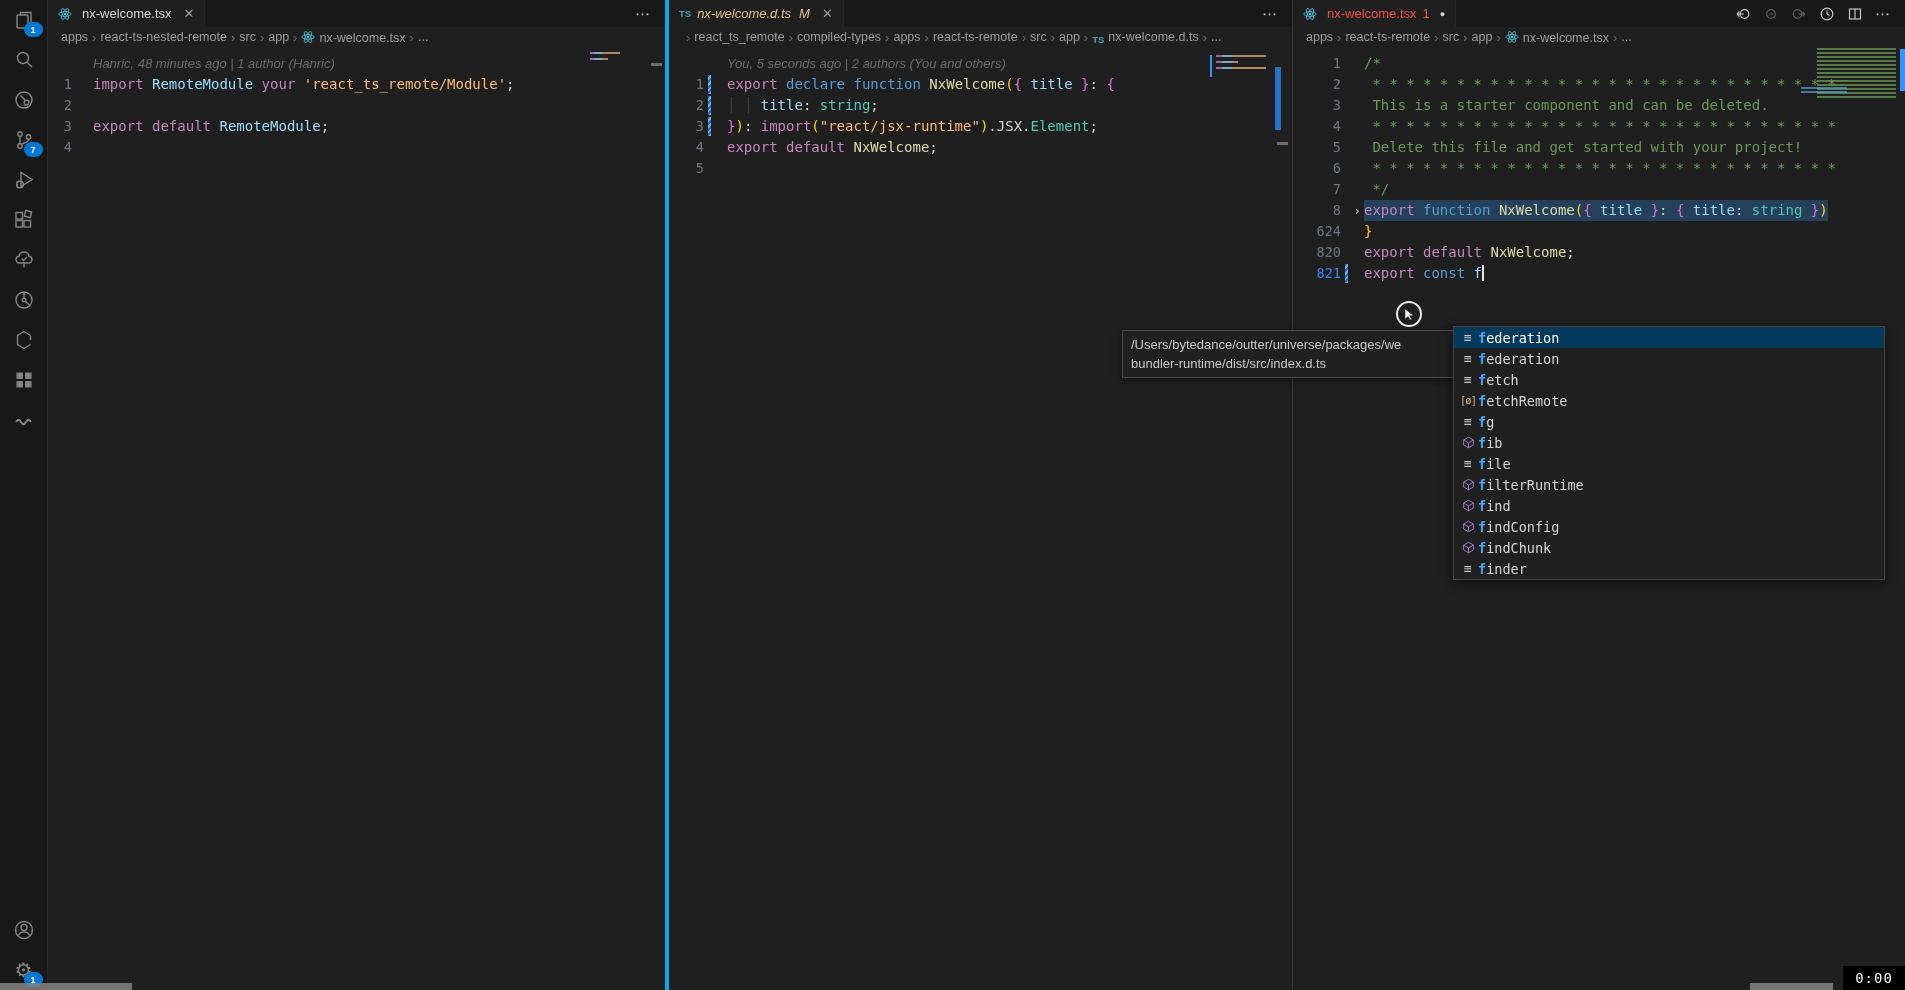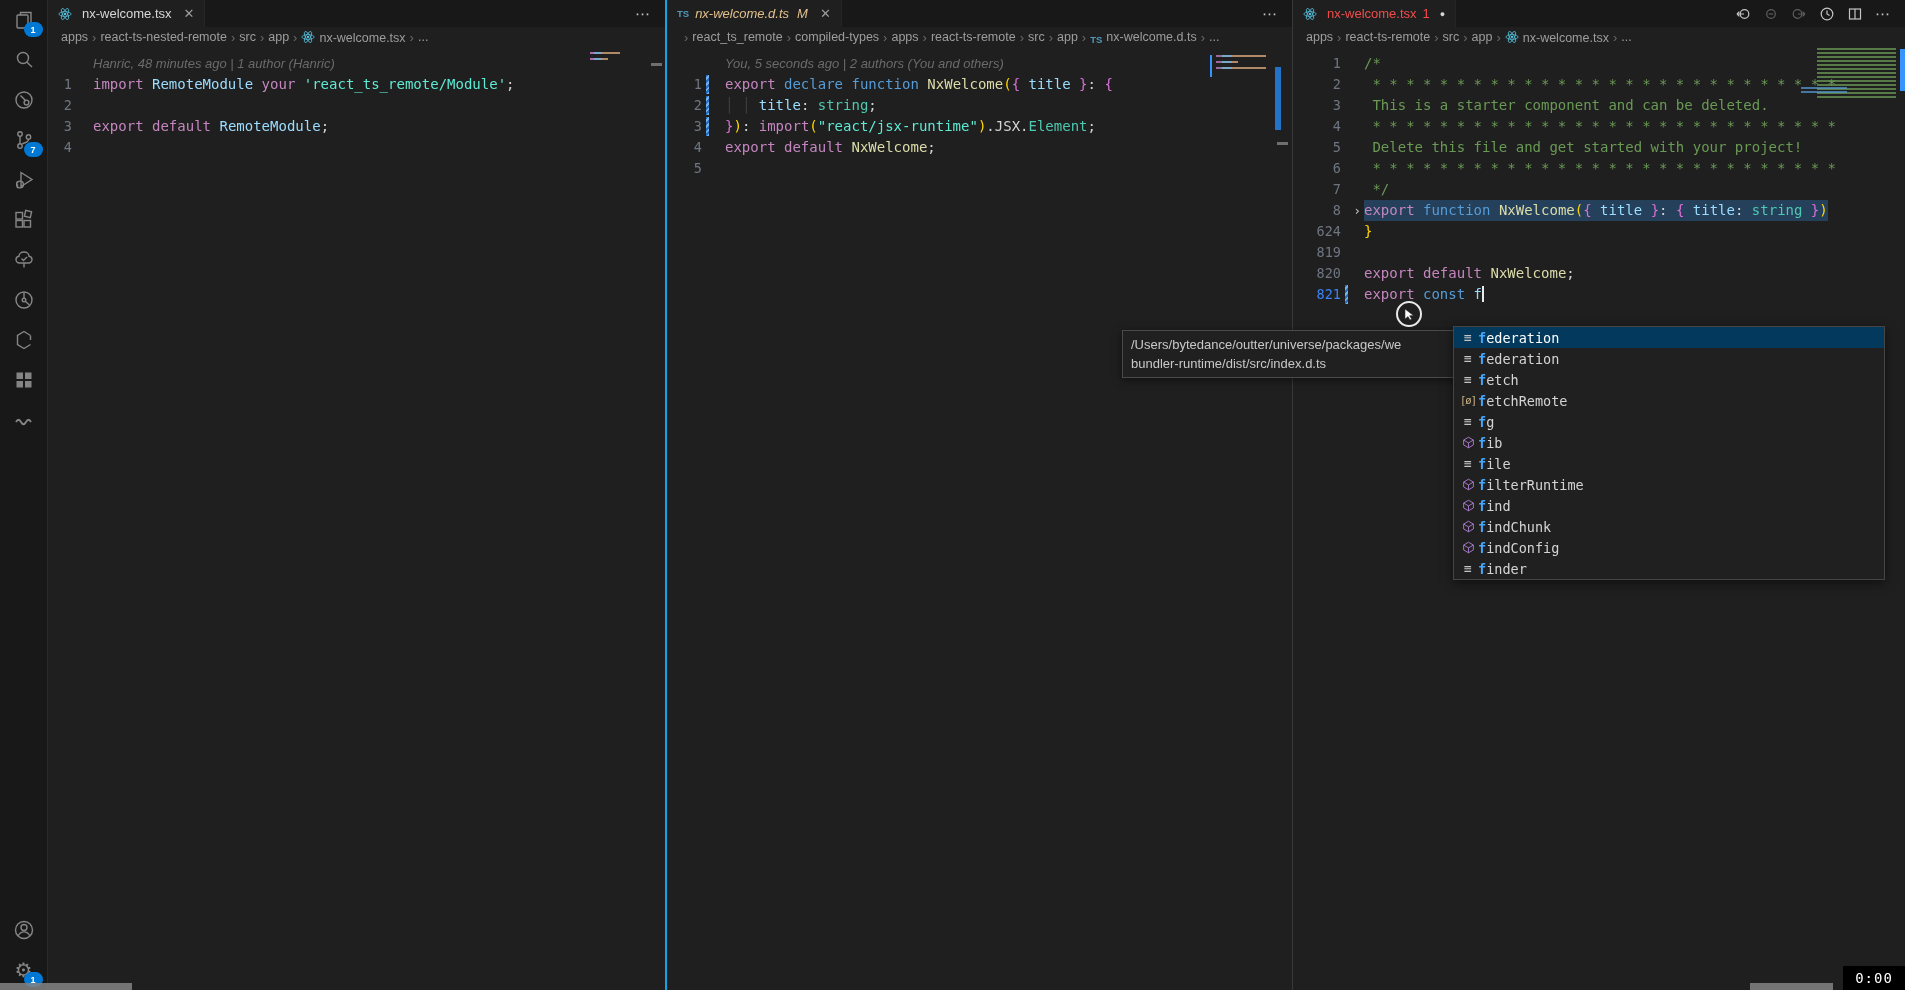--- a/index.html
+++ b/index.html
@@ -14,21 +14,21 @@
   .ab-btn{width:48px;height:40px;display:flex;align-items:center;justify-content:center;position:relative;cursor:pointer}
   .ab-btn svg{stroke:#868686;fill:none;stroke-width:1.4}
   .ab-btn .glyph{color:#868686;font-size:20px;line-height:20px}
   .badge{position:absolute;right:5px;bottom:3px;background:#0078d4;color:#fff;font-size:9px;font-weight:bold;
          min-width:15px;height:15px;border-radius:8px;display:flex;align-items:center;justify-content:center;padding:0 2px}
 
   
   .groups{display:flex;flex:1;height:100%}
   .pane{position:relative;height:100%;background:#1f1f1f;box-sizing:border-box}
   #pane0{width:617px;--numw:24px;--codeleft:45px}
-  #pane1{width:627px;border-left:2px solid #0ea5e9;--numw:35px;--codeleft:58px}
+  #pane1{width:627px;border-left:4px solid #0ea5e9;--numw:35px;--codeleft:58px}
   #pane2{width:613px;border-left:1px solid #383838;--numw:48px;--codeleft:71px}
 
   .tabbar{height:27px;background:#181818;display:flex;align-items:stretch;font-size:13px}
   .tab{display:flex;align-items:center;gap:6px;padding:0 10px;background:#1f1f1f;border-right:1px solid #252525;cursor:pointer}
   .tlabel{color:#d7d7d7;white-space:nowrap}
   .tlabel.mod-preview{font-style:italic;color:#e2c08d}
   .gitm{color:#e2c08d;font-style:italic;margin-left:2px}
   .tlabel.err{color:#f14c4c}
   .errnum{color:#f14c4c}
   .dirty{color:#d7d7d7;font-size:9px;margin-left:4px}
@@ -52,21 +52,21 @@
   .code-line{display:flex;height:21px;line-height:21px;white-space:pre}
   .lnum{width:var(--numw);flex:none;text-align:right;color:#6e7681;font-size:13.5px}
   .lnum.on{color:#3b82f6}
   .decor{width:calc(var(--codeleft) - var(--numw));flex:none;position:relative}
   .modbar{position:absolute;left:4px;top:1px;bottom:1px;width:3px;
           background:repeating-linear-gradient(135deg,#2472c8 0 2px,#77aee0 2px 4px)}
   .fold{position:absolute;right:3px;top:0;color:#c5c5c5;font-size:13px;cursor:pointer}
   .ltext{flex:none}
   .ltext.hl{background:rgba(38,79,120,.68)}
   .tk-kw1{color:#c586c0}.tk-kw2{color:#569cd6}.tk-fn{color:#dcdcaa}.tk-var{color:#9cdcfe}
-  .tk-str{color:#5eead4}.tk-typ{color:#4ec9b0}.tk-pl{color:#d4d4d4}.tk-cmt{color:#6a9955}
+  .tk-str{color:#fdba74}.tk-typ{color:#4ec9b0}.tk-pl{color:#d4d4d4}.tk-cmt{color:#6a9955}
   .tk-br1{color:#ffd700}.tk-br2{color:#da70d6}.tk-g{color:#3f3f3f}
   .caret{display:inline-block;width:2px;height:16px;background:#eaeaea;vertical-align:-3px}
 
   
   .mini0{position:absolute;top:5px;right:45px;width:30px}
   .mini0 i{display:block;height:2px;margin-bottom:4px;background:linear-gradient(90deg,#b06ab0 0 4px,#7ba7c9 4px 12px,#b08968 12px 28px)}
   .mini0 i:last-child{width:60%}
   .dash{position:absolute;background:#6f6f6f;height:3px;width:11px}
   #pane0 .dash{top:16px;right:3px}
   #pane1 .dash{top:95px;right:4px}
@@ -398,21 +398,20 @@
         <div class="code">
             <div class="code-line"><span class="lnum">1</span><span class="decor"></span><span class="ltext"><span class="tk-cmt">/*</span></span></div>
             <div class="code-line"><span class="lnum">2</span><span class="decor"></span><span class="ltext"><span class="tk-cmt"> * * * * * * * * * * * * * * * * * * * * * * * * * * * *</span></span></div>
             <div class="code-line"><span class="lnum">3</span><span class="decor"></span><span class="ltext"><span class="tk-cmt"> This is a starter component and can be deleted.</span></span></div>
             <div class="code-line"><span class="lnum">4</span><span class="decor"></span><span class="ltext"><span class="tk-cmt"> * * * * * * * * * * * * * * * * * * * * * * * * * * * *</span></span></div>
             <div class="code-line"><span class="lnum">5</span><span class="decor"></span><span class="ltext"><span class="tk-cmt"> Delete this file and get started with your project!</span></span></div>
             <div class="code-line"><span class="lnum">6</span><span class="decor"></span><span class="ltext"><span class="tk-cmt"> * * * * * * * * * * * * * * * * * * * * * * * * * * * *</span></span></div>
             <div class="code-line"><span class="lnum">7</span><span class="decor"></span><span class="ltext"><span class="tk-cmt"> */</span></span></div>
             <div class="code-line"><span class="lnum">8</span><span class="decor"><span class="fold">›</span></span><span class="ltext hl"><span class="tk-kw1">export</span><span class="tk-pl"> </span><span class="tk-kw2">function</span><span class="tk-pl"> </span><span class="tk-fn">NxWelcome</span><span class="tk-br1">(</span><span class="tk-br2">{</span><span class="tk-pl"> </span><span class="tk-var">title</span><span class="tk-pl"> </span><span class="tk-br2">}</span><span class="tk-pl">: </span><span class="tk-br2">{</span><span class="tk-pl"> </span><span class="tk-var">title</span><span class="tk-pl">: </span><span class="tk-typ">string</span><span class="tk-pl"> </span><span class="tk-br2">}</span><span class="tk-br1">)</span></span></div>
             <div class="code-line"><span class="lnum">624</span><span class="decor"></span><span class="ltext"><span class="tk-br1">}</span></span></div>
-            <div class="code-line"><span class="lnum">819</span><span class="decor"></span><span class="ltext"></span></div>
             <div class="code-line"><span class="lnum">820</span><span class="decor"></span><span class="ltext"><span class="tk-kw1">export</span><span class="tk-pl"> </span><span class="tk-kw1">default</span><span class="tk-pl"> </span><span class="tk-fn">NxWelcome</span><span class="tk-pl">;</span></span></div>
             <div class="code-line active"><span class="lnum on">821</span><span class="decor"><i class="modbar"></i></span><span class="ltext"><span class="tk-kw1">export</span><span class="tk-pl"> </span><span class="tk-kw2">const</span><span class="tk-pl"> </span><span class="tk-var">f</span><i class="caret"></i></span></div>
           </div>
         <div class="mini2"></div>
         <div class="mini2b"></div>
         <div class="ovr-edge"></div>
       </div>
     </section>
   </main>
 </div>
@@ -469,28 +468,28 @@
           <path d="M8 1.5 14 5v6L8 14.5 2 11V5z"></path>
           <path d="M2 5l6 3.5L14 5M8 8.5v6"></path>
         </svg></span>
       <span class="slabel"><span class="smatch">f</span>ind</span>
     </div>
     <div class="srow">
       <span class="sicon module"><svg viewBox="0 0 16 16">
           <path d="M8 1.5 14 5v6L8 14.5 2 11V5z"></path>
           <path d="M2 5l6 3.5L14 5M8 8.5v6"></path>
         </svg></span>
-      <span class="slabel"><span class="smatch">f</span>indChunk</span>
+      <span class="slabel"><span class="smatch">f</span>indConfig</span>
     </div>
     <div class="srow">
       <span class="sicon module"><svg viewBox="0 0 16 16">
           <path d="M8 1.5 14 5v6L8 14.5 2 11V5z"></path>
           <path d="M2 5l6 3.5L14 5M8 8.5v6"></path>
         </svg></span>
-      <span class="slabel"><span class="smatch">f</span>indConfig</span>
+      <span class="slabel"><span class="smatch">f</span>indChunk</span>
     </div>
     <div class="srow">
       <span class="sicon text">≡</span>
       <span class="slabel"><span class="smatch">f</span>inder</span>
     </div>
   </div>
 
 <div class="mouse">
   <svg viewBox="0 0 11 13">
       <path d="M1 1 L1 11 L4 8.6 L6 12 L7.6 11 L5.6 7.8 L9.4 7.4 Z" fill="#ffffff" stroke="#333" stroke-width="0.6"></path>

